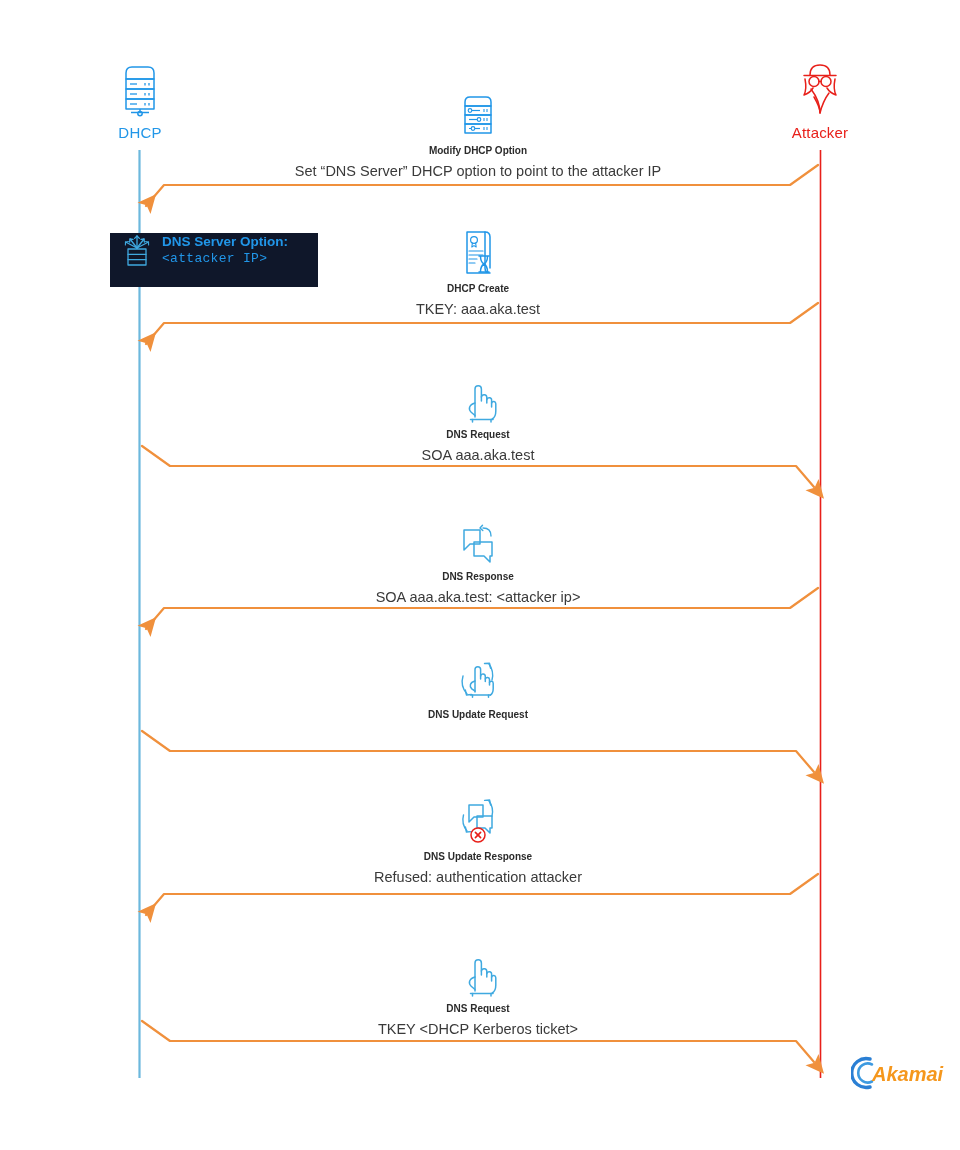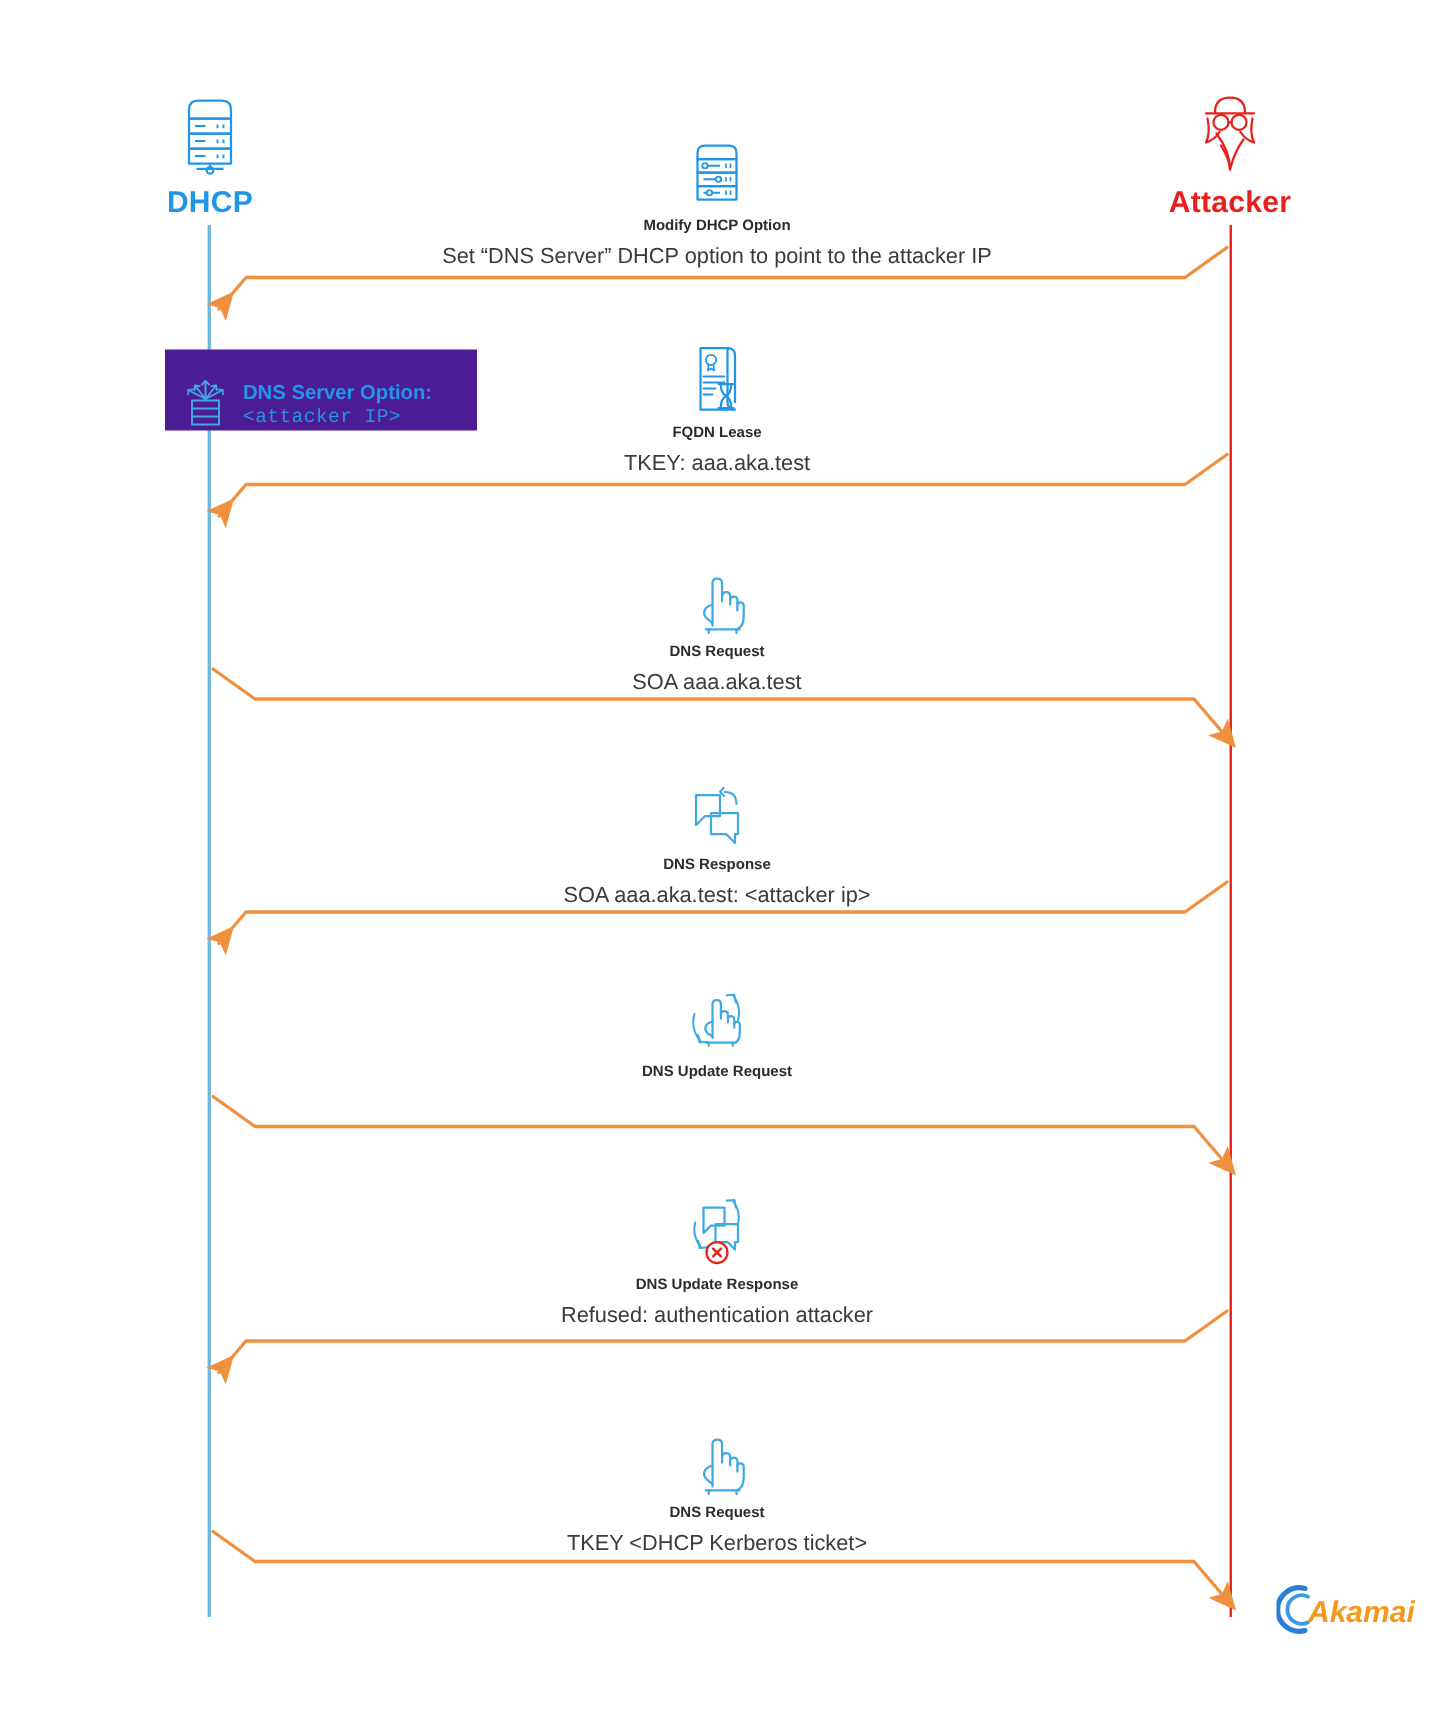--- a/index.html
+++ b/index.html
@@ -34,22 +34,22 @@
     text-align: center;
     width: 130px;
   }
   .actor .actor-icon {
     height: 64px;
     display: flex;
     align-items: flex-end;
     justify-content: center;
   }
   .actor .actor-label {
-    font-size: 20px;
-    font-weight: bold;
+    font-size: 15px;
+    font-weight: normal;
     letter-spacing: .2px;
     margin-top: 5px;
   }
   #actor-dhcp { left: 75px; top: 55px; }
   #actor-dhcp .actor-label { color: #2196e8; }
   #actor-attacker { left: 755px; top: 55px; }
   #actor-attacker .actor-label { color: #e8201a; }
 
   
   .message {
@@ -78,23 +78,23 @@
     margin-top: 3px;
   }
 
   
   #callout {
     position: absolute;
     left: 110px;
     top: 233px;
     width: 208px;
     height: 54px;
-    background: #4c1d95;
+    background: #0f172a;
     display: flex;
-    align-items: flex-end;
+    align-items: flex-start;
     padding-left: 10px;
     box-sizing: border-box;
   }
   #callout .callout-icon {
     width: 34px;
     flex: 0 0 34px;
     display: flex;
     align-items: center;
     justify-content: center;
   }
@@ -267,21 +267,21 @@
           <circle cx="18" cy="12" r="3.4" stroke-width="1.2"></circle>
           <path d="M16.4,15 l-0.6,4 l2.2,-1.4 l2.2,1.4 l-0.6,-4" stroke-width="1.1"></path>
           <line x1="13" y1="23" x2="27" y2="23" stroke-width="1.2"></line>
           <line x1="13" y1="27" x2="27" y2="27" stroke-width="1.2"></line>
           <line x1="13" y1="31" x2="21" y2="31" stroke-width="1.2"></line>
           <line x1="13" y1="35" x2="19" y2="35" stroke-width="1.2"></line>
           <path d="M23,28 h10 M23,44 h10 M24.5,28 q0,6 3.5,8 q-3.5,2 -3.5,8 M31.5,28 q0,6 -3.5,8 q3.5,2 3.5,8"></path>
         </g>
       </svg>
     </div>
-    <div class="msg-title">FQDN Lease</div>
+    <div class="msg-title">DHCP Create</div>
     <div class="msg-sub">TKEY: aaa.aka.test</div>
   </div>
 
   <div class="message" style="top:370px">
     <div class="msg-icon">
       <svg width="40" height="48" viewBox="0 0 40 48" xmlns="http://www.w3.org/2000/svg">
         <g fill="none" stroke="#3fa9e0" stroke-width="1.5" stroke-linejoin="round" stroke-linecap="round">
           <path d="M17,41 L17,13 q0,-3.2 3.2,-3.2 q3.2,0 3.2,3.2 L23.4,25"></path>
           <path d="M23.4,21 q0.4,-2.4 3,-2.2 q2.4,0.2 2.4,2.6 L28.8,27"></path>
           <path d="M28.8,23.5 q0.6,-2 2.8,-1.8 q2,0.2 2,2.3 L33.6,31"></path>

